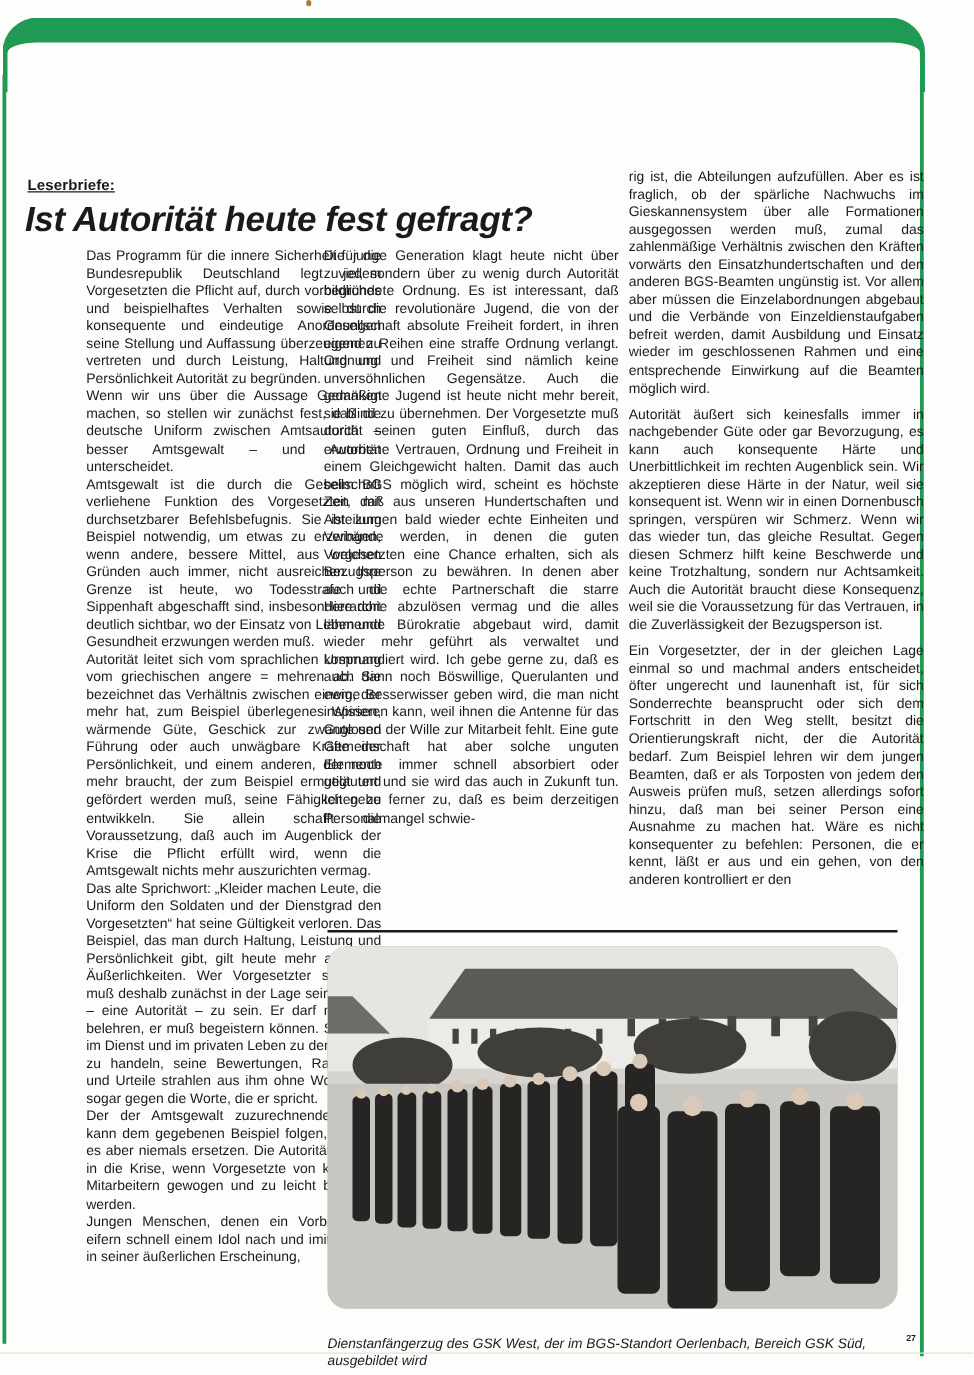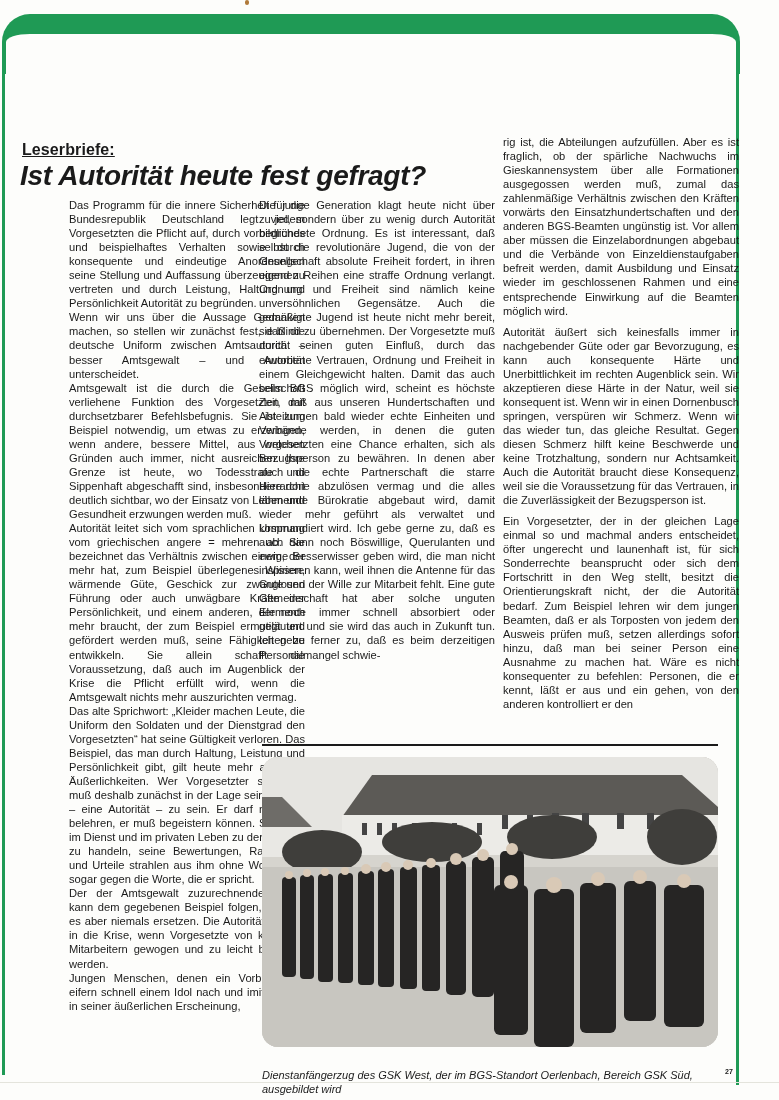--- a/index.html
+++ b/index.html
@@ -25,21 +25,21 @@
     position:absolute; left:736px; top:60px; width:3px; height:1025px;
     background:#1f9a55;
   }
   .bottom-rule {
     position:absolute; left:0; top:1082px; width:779px; height:1px;
     background:#e4e4dc;
   }
   .speck { position:absolute; top:0; left:245px; width:4px; height:5px; background:#b07a3a; border-radius:2px; }
   .section-label {
     position:absolute; left:22px; top:141px;
-    font-size:16px; font-weight:bold; text-decoration:underline;
+    font-size:12px; font-weight:bold; text-decoration:underline;
     letter-spacing:0.1px;
   }
   .headline {
     position:absolute; left:20px; top:160px; margin:0;
     font-size:28px; font-weight:900; font-style:italic;
     letter-spacing:-0.3px; white-space:nowrap;
   }
   .col {
     position:absolute; width:236px;
     font-size:11.15px; line-height:14.05px;

